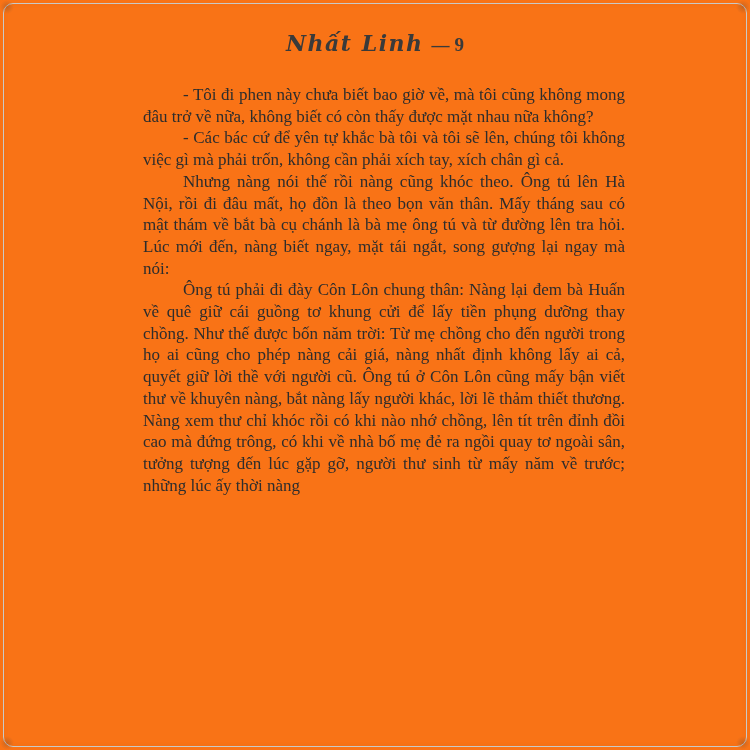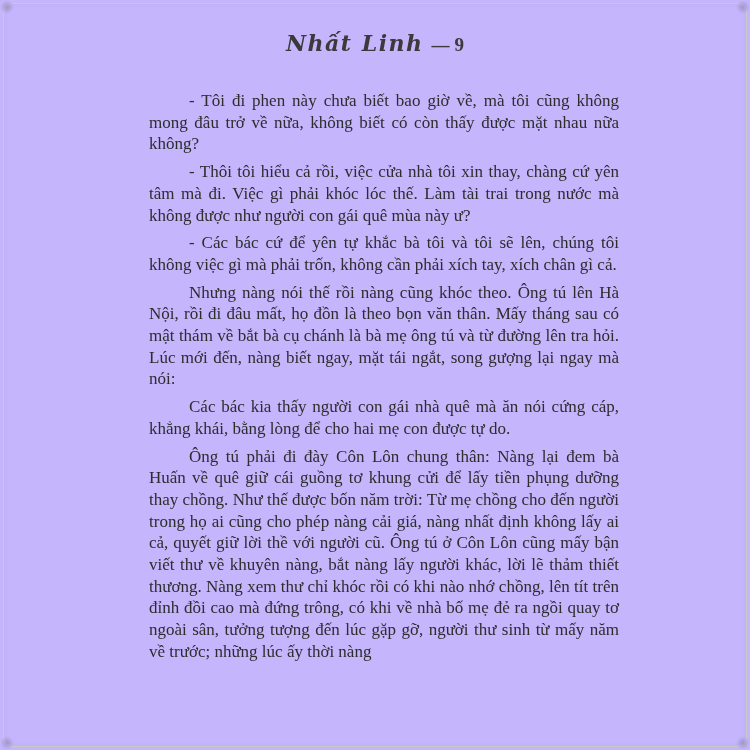--- a/index.html
+++ b/index.html
@@ -4,21 +4,21 @@
   <style>
     html, body {
       margin: 0;
       padding: 0;
       background: #ffffff;
     }
     .page {
       position: relative;
       width: 750px;
       height: 750px;
-      background: #c4b5fd;
+      background: #f97316;
       box-sizing: border-box;
       overflow: hidden;
       font-family: "Liberation Serif", serif;
     }
     .page-edge {
       position: absolute;
       top: 3px; left: 3px; right: 3px; bottom: 3px;
       border: 1px solid #c9c9c7;
       border-radius: 10px;
       pointer-events: none;
@@ -65,40 +65,38 @@
       position: absolute;
       top: 84px;
       left: 143px;
       width: 482px;
       font-size: 17px;
       line-height: 21.7px;
       color: #2d2d2d;
       text-align: justify;
     }
     .body-text p {
-      margin: 6px;
+      margin: 0;
       padding: 0;
       text-indent: 40px;
     }
   </style>
 </head>
 <body>
 
 <div class="page">
   <div class="page-edge"></div>
   <div class="corner tl"></div>
   <div class="corner tr"></div>
   <div class="corner bl"></div>
   <div class="corner br"></div>
 
   <div class="header">
     <span class="author">Nhất Linh</span><span class="sep">—</span><span class="num">9</span>
   </div>
 
   <div class="body-text">
     <p>- Tôi đi phen này chưa biết bao giờ về, mà tôi cũng không mong đâu trở về nữa, không biết có còn thấy được mặt nhau nữa không?</p>
-    <p>- Thôi tôi hiểu cả rồi, việc cửa nhà tôi xin thay, chàng cứ yên tâm mà đi. Việc gì phải khóc lóc thế. Làm tài trai trong nước mà không được như người con gái quê mùa này ư?</p>
     <p>- Các bác cứ để yên tự khắc bà tôi và tôi sẽ lên, chúng tôi không việc gì mà phải trốn, không cần phải xích tay, xích chân gì cả.</p>
     <p>Nhưng nàng nói thế rồi nàng cũng khóc theo. Ông tú lên Hà Nội, rồi đi đâu mất, họ đồn là theo bọn văn thân. Mấy tháng sau có mật thám về bắt bà cụ chánh là bà mẹ ông tú và từ đường lên tra hỏi. Lúc mới đến, nàng biết ngay, mặt tái ngắt, song gượng lại ngay mà nói:</p>
-    <p>Các bác kia thấy người con gái nhà quê mà ăn nói cứng cáp, khẳng khái, bằng lòng để cho hai mẹ con được tự do.</p>
     <p>Ông tú phải đi đày Côn Lôn chung thân: Nàng lại đem bà Huấn về quê giữ cái guồng tơ khung cửi để lấy tiền phụng dưỡng thay chồng. Như thế được bốn năm trời: Từ mẹ chồng cho đến người trong họ ai cũng cho phép nàng cải giá, nàng nhất định không lấy ai cả, quyết giữ lời thề với người cũ. Ông tú ở Côn Lôn cũng mấy bận viết thư về khuyên nàng, bắt nàng lấy người khác, lời lẽ thảm thiết thương. Nàng xem thư chỉ khóc rồi có khi nào nhớ chồng, lên tít trên đỉnh đồi cao mà đứng trông, có khi về nhà bố mẹ đẻ ra ngồi quay tơ ngoài sân, tưởng tượng đến lúc gặp gỡ, người thư sinh từ mấy năm về trước; những lúc ấy thời nàng</p>
   </div>
 </div>
 
 </body></html>

